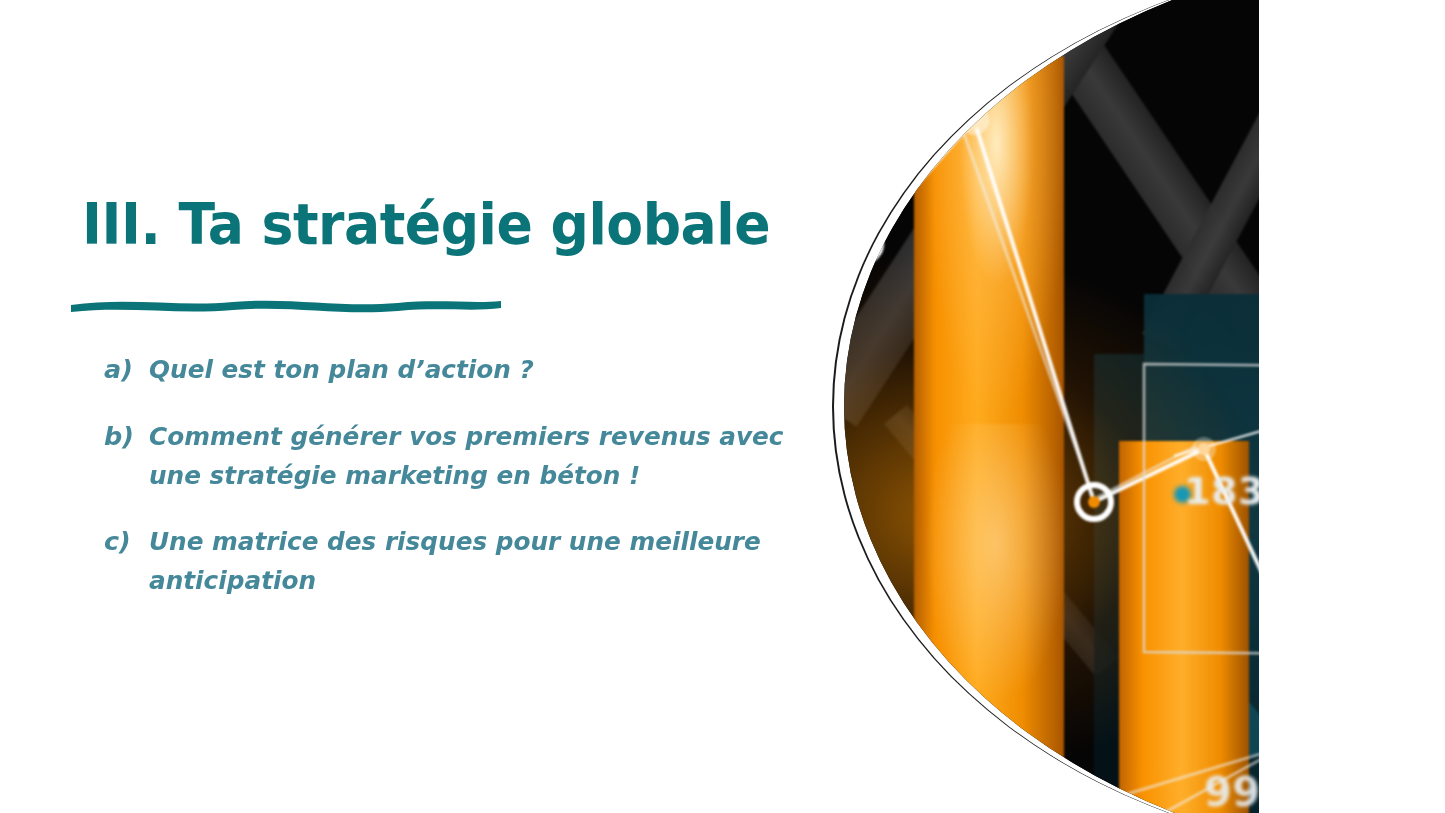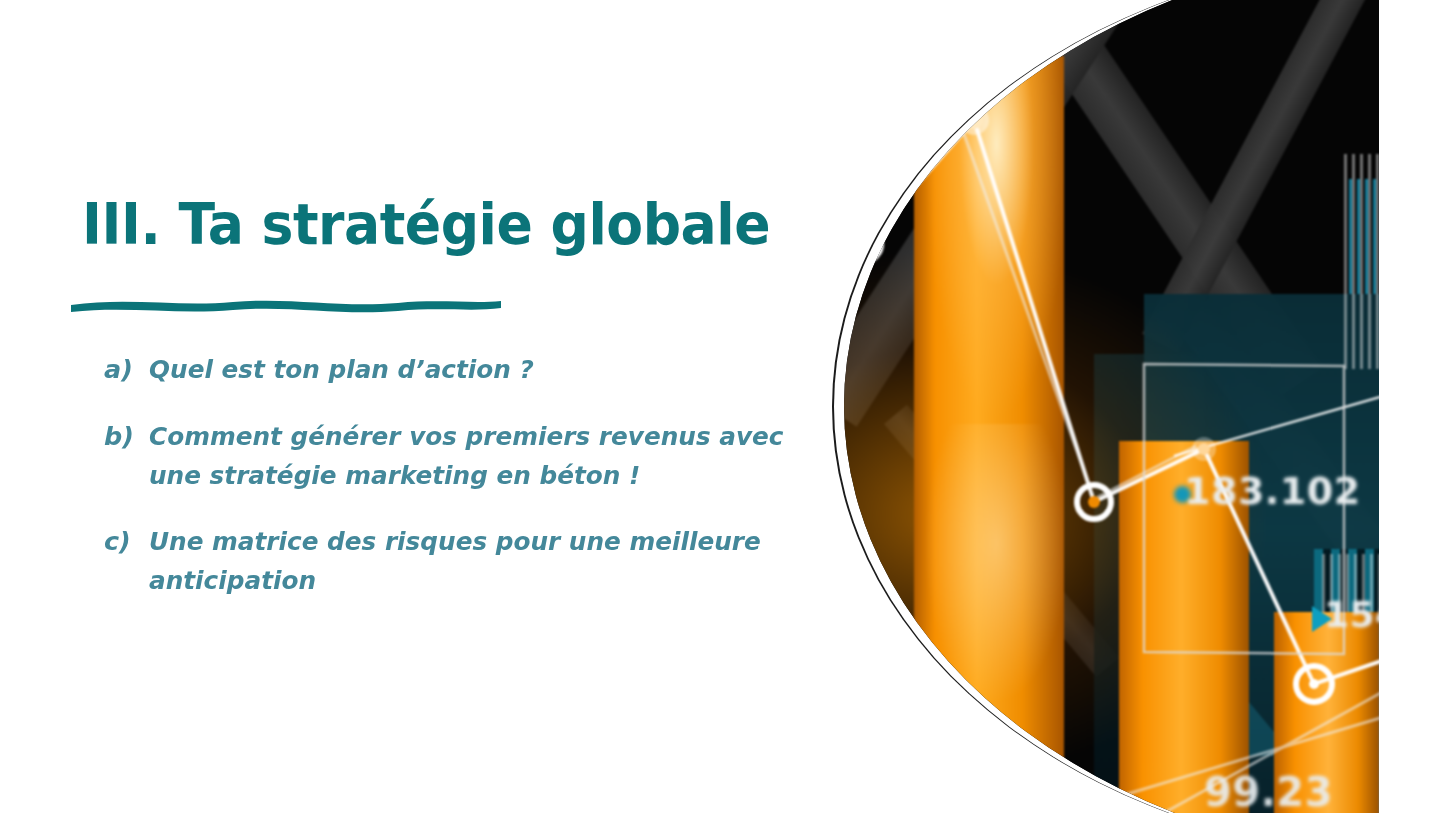--- a/index.html
+++ b/index.html
@@ -1,21 +1,21 @@
 <!DOCTYPE html>
 <html><head>
 <meta charset="utf-8">
 <title>Slide</title>
 <style>
   html,body{margin:0;padding:0;}
   body{
     width:1445px;height:813px;overflow:hidden;background:#ffffff;
     font-family:"Liberation Sans", sans-serif;
   }
-  .slide{position:relative;width:1379px;height:813px;background:#fff;overflow:hidden;}
+  .slide{position:relative;width:1259px;height:813px;background:#fff;overflow:hidden;}
 
   
   .left-col{position:absolute;left:0;top:0;width:830px;height:813px;}
 
   .page-title{
     position:absolute;left:82px;top:196px;
     font-family:"DejaVu Sans","Liberation Sans",sans-serif;
     font-weight:700;
     font-size:57px;
     line-height:1.0;

